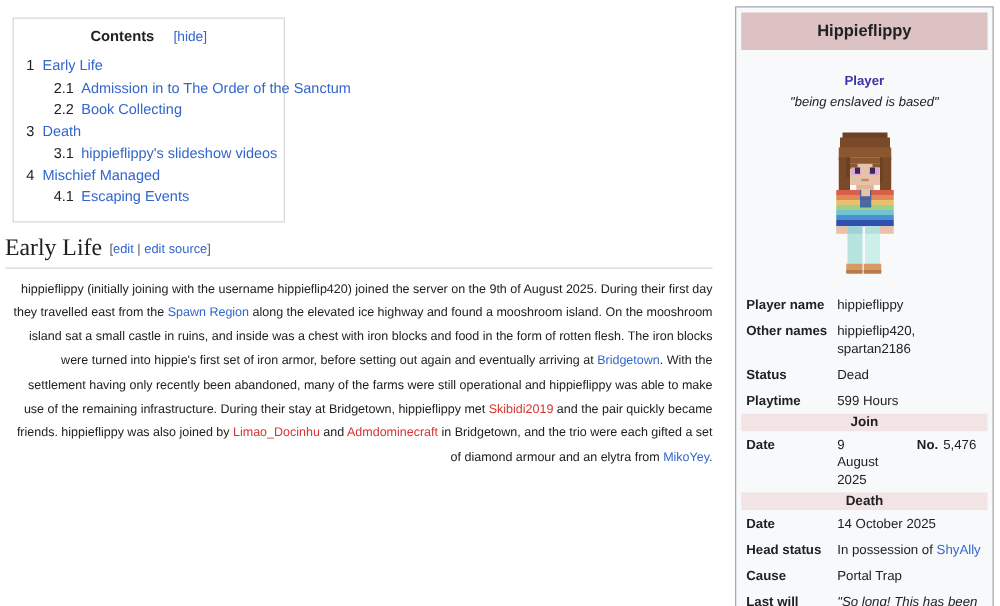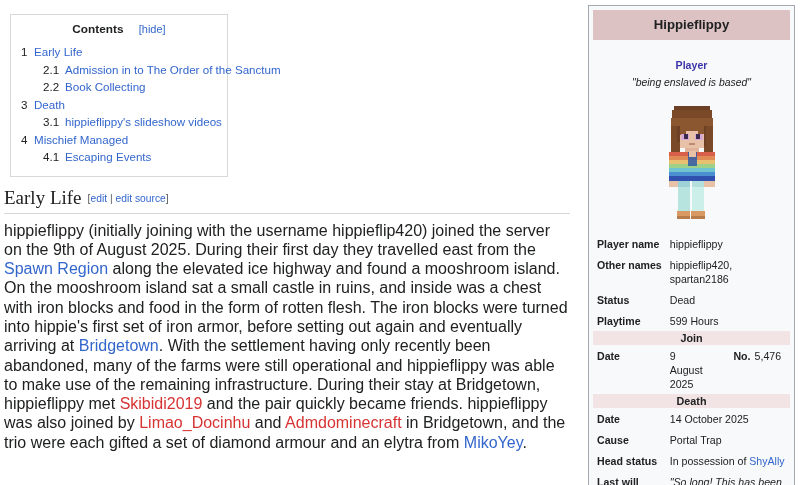--- a/index.html
+++ b/index.html
@@ -79,24 +79,24 @@
     font-size: 10.3px;
     font-weight: normal;
     color: #54595d;
     margin-left: 6px;
     white-space: nowrap;
     vertical-align: 2px;
   }
   .editsec .brk { color: #54595d; }
 
   .para {
-    font-size: 16px;
+    font-size: 10px;
     line-height: 19.3px;
     margin: 0 0 11px 0;
-    text-align: left;
+    text-align: right;
   }
 
   
   .infobox {
     position: absolute;
     right: 5px; top: 5px;
     width: 207px;
     background: #f8f9fa;
     border: 1px solid #a2a9b1;
     font-size: 10.6px;
@@ -289,26 +289,26 @@
         </tr>
 
         <tr class="ib-section">
           <th colspan="3">Death</th>
         </tr>
         <tr>
           <th class="lbl">Date</th>
           <td class="val" colspan="2">14 October 2025</td>
         </tr>
         <tr>
+          <th class="lbl">Head status</th>
+          <td class="val" colspan="2"><span>In possession of </span><a class="lnk" href="#">ShyAlly</a></td>
+        </tr>
+        <tr>
           <th class="lbl">Cause</th>
           <td class="val" colspan="2">Portal Trap</td>
-        </tr>
-        <tr>
-          <th class="lbl">Head status</th>
-          <td class="val" colspan="2"><span>In possession of </span><a class="lnk" href="#">ShyAlly</a></td>
         </tr>
         <tr>
           <th class="lbl">Last will</th>
           <td class="val ib-willtxt" colspan="2">"So long! This has been the best online gaming experience I have ever had o/"</td>
         </tr>
 
       </tbody>
     </table>
   </div>
 

